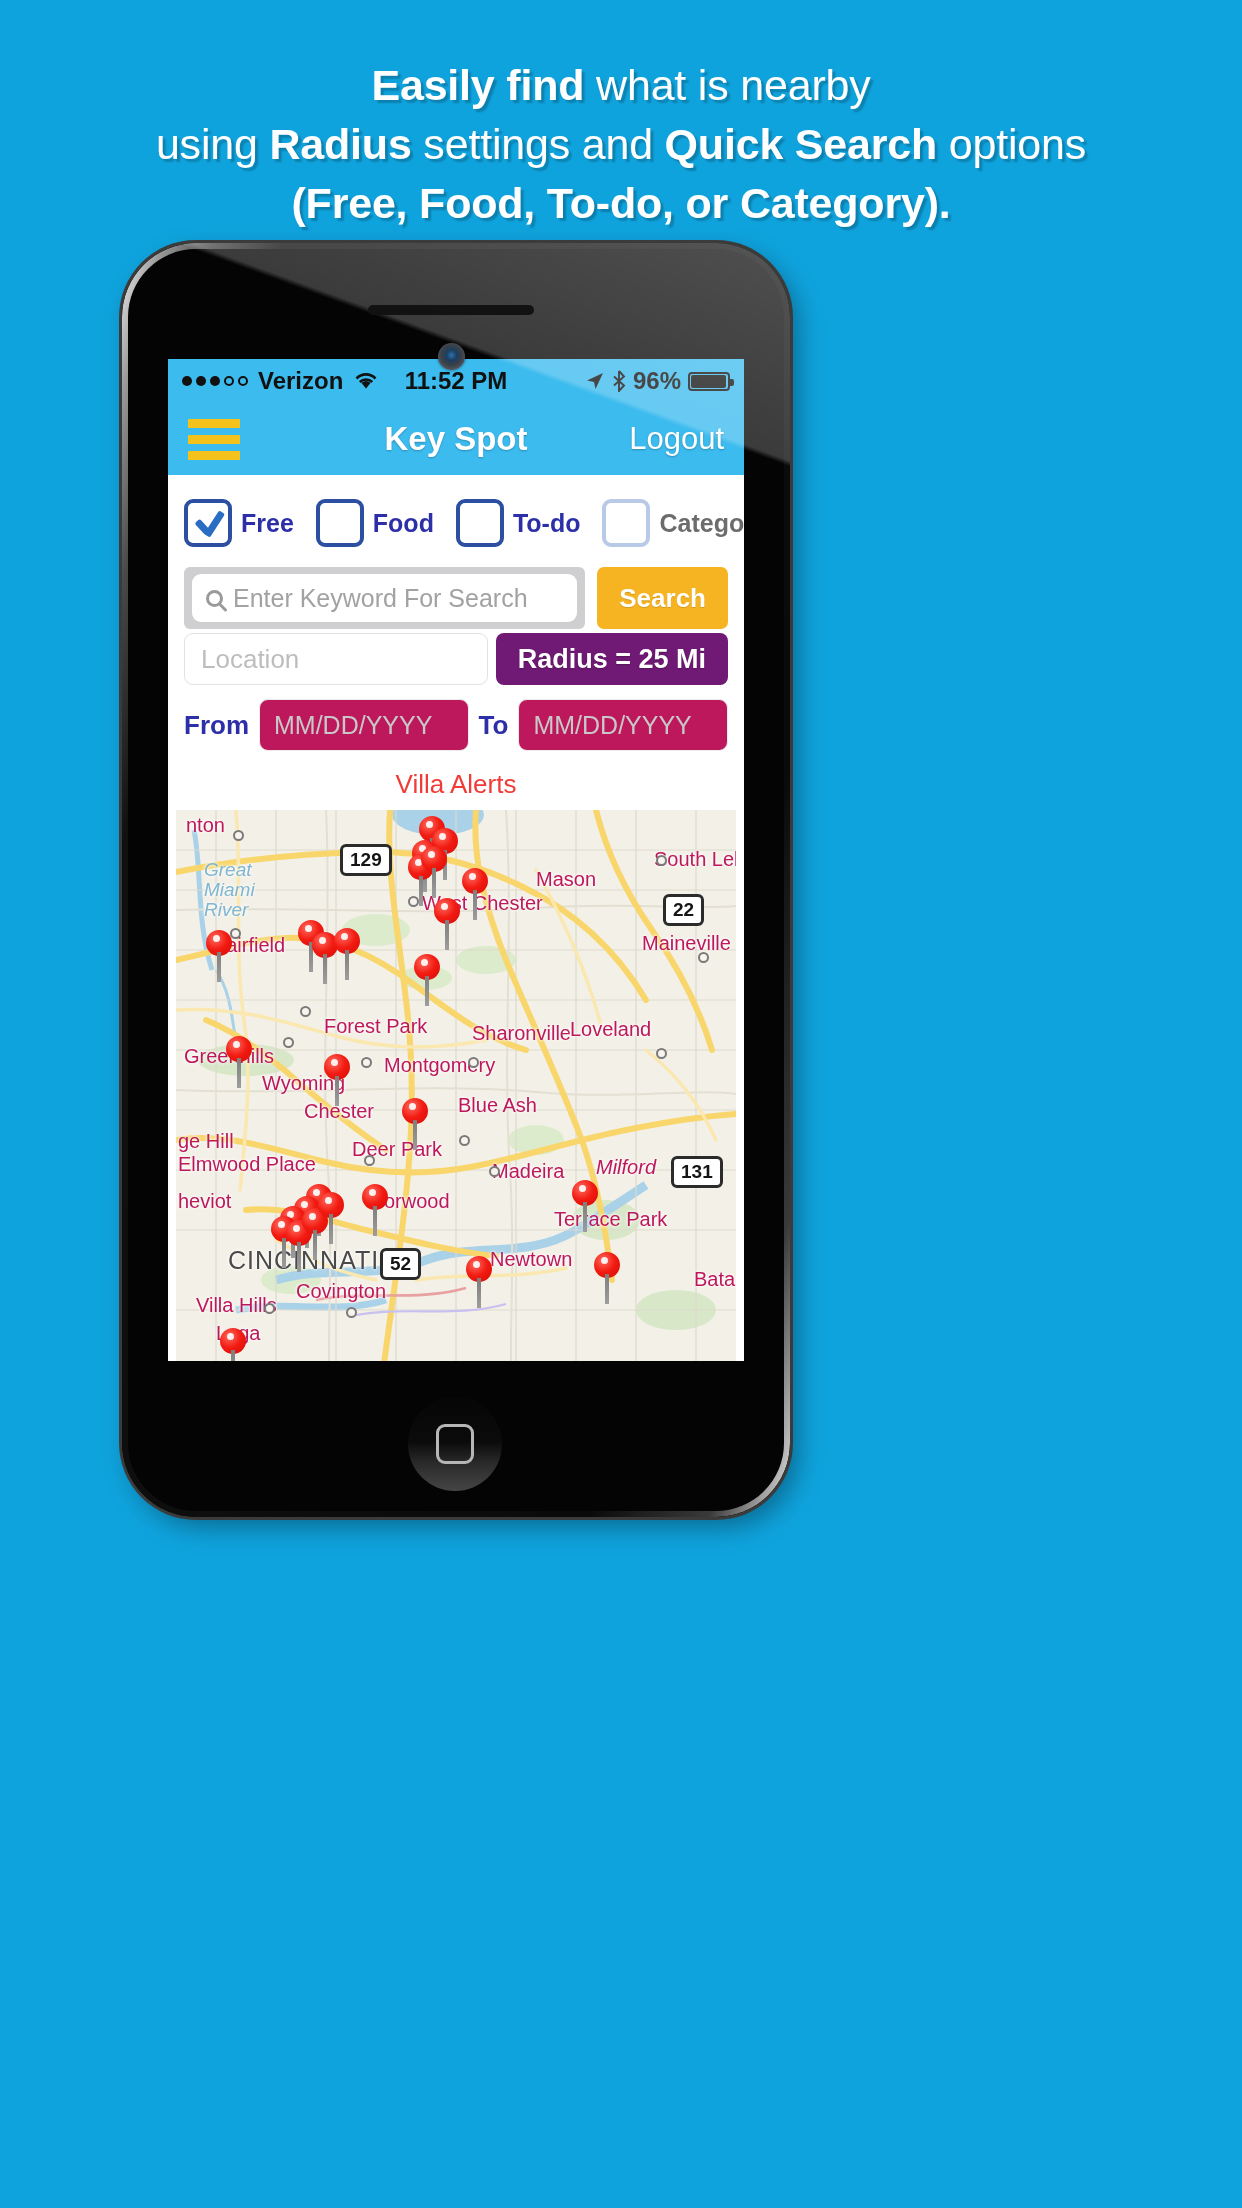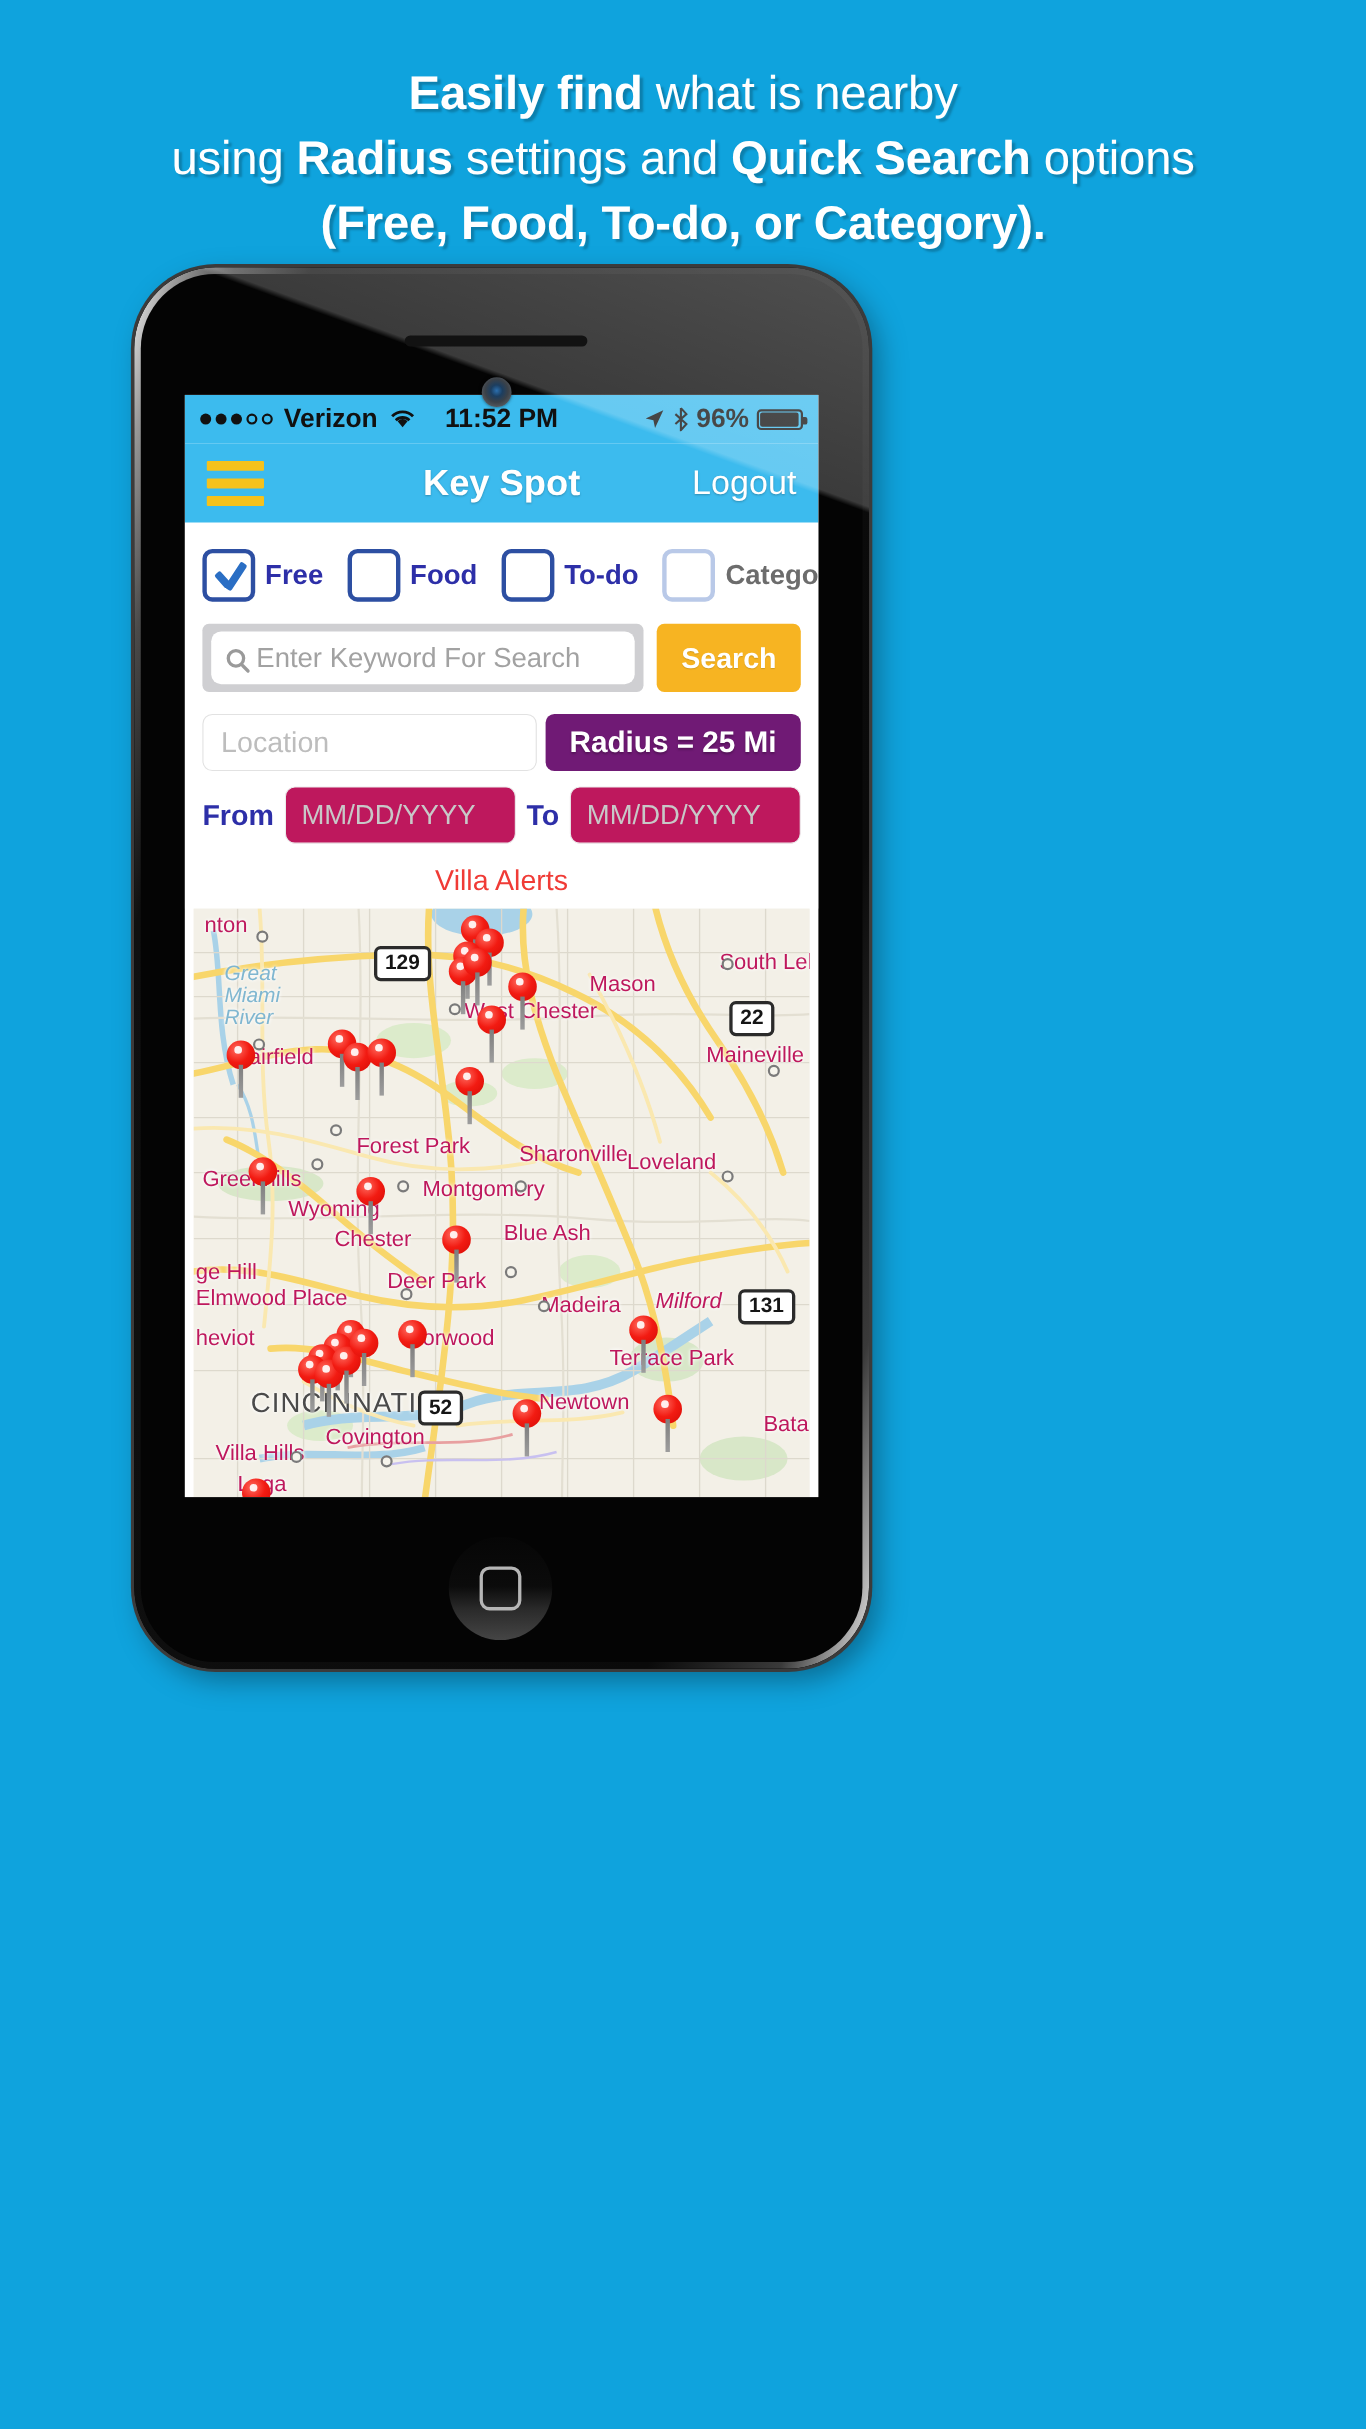--- a/index.html
+++ b/index.html
@@ -161,21 +161,21 @@
   }
   .cmark::before, .cmark::after {
     content: ""; position: absolute; background: #2a6ec4; border-radius: 2px;
   }
   .cmark::before { width: 7px; height: 16px; left: 4px; top: 9px; transform: rotate(-42deg); }
   .cmark::after  { width: 7px; height: 28px; left: 16px; top: 0px; transform: rotate(33deg); }
   .clabel { margin-left: 9px; font-size: 25px; font-weight: bold; color: #2d2fa8; white-space: nowrap; }
   .clabel.gray { color: #6c6c6c; font-weight: bold; }
 
   
-  .searchrow { display: flex; align-items: stretch; gap: 12px; margin-bottom: 20px; }
+  .searchrow { display: flex; align-items: stretch; gap: 12px; margin-bottom: 4px; }
   .search-wrap {
     flex: 1; background: #cfcfd2; border-radius: 6px; padding: 7px 8px;
     display: flex; align-items: center;
   }
   .search-field {
     flex: 1; background: #fff; border-radius: 9px; height: 48px;
     display: flex; align-items: center; padding: 0 14px; gap: 10px;
   }
   .mag {
     width: 17px; height: 17px; border: 3px solid #9a9a9a; border-radius: 50%;
@@ -448,21 +448,21 @@
       <div class="maplabel" style="left:208px; top:380px;">orwood</div>
       <div class="maplabel big" style="left:52px; top:436px;">CINCINNATI</div>
       <div class="maplabel" style="left:20px; top:484px;">Villa Hills</div>
       <div class="maplabel" style="left:120px; top:470px;">Covington</div>
       <div class="maplabel" style="left:40px; top:512px;">Lega</div>
       <div class="maplabel" style="left:246px; top:82px;">West Chester</div>
       <div class="maplabel" style="left:360px; top:58px;">Mason</div>
       <div class="maplabel" style="left:478px; top:38px;">South Leb</div>
       <div class="maplabel" style="left:466px; top:122px;">Maineville</div>
       <div class="maplabel" style="left:248px; top:212px;margin-left:48px;">Sharonville</div>
-      <div class="maplabel" style="left:394px; top:220px;">Loveland</div>
+      <div class="maplabel" style="left:394px; top:208px;">Loveland</div>
       <div class="maplabel" style="left:208px; top:244px;">Montgomery</div>
       <div class="maplabel" style="left:282px; top:284px;">Blue Ash</div>
       <div class="maplabel" style="left:316px; top:350px;">Madeira</div>
       <div class="maplabel" style="left:420px; top:346px;font-style:italic;">Milford</div>
       <div class="maplabel" style="left:378px; top:398px;">Terrace Park</div>
       <div class="maplabel" style="left:314px; top:438px;">Newtown</div>
       <div class="maplabel" style="left:518px; top:458px;">Bata</div>
 
       <div class="shield" style="left:164px; top:34px;">129</div>
       <div class="shield" style="left:487px; top:84px;">22</div>

